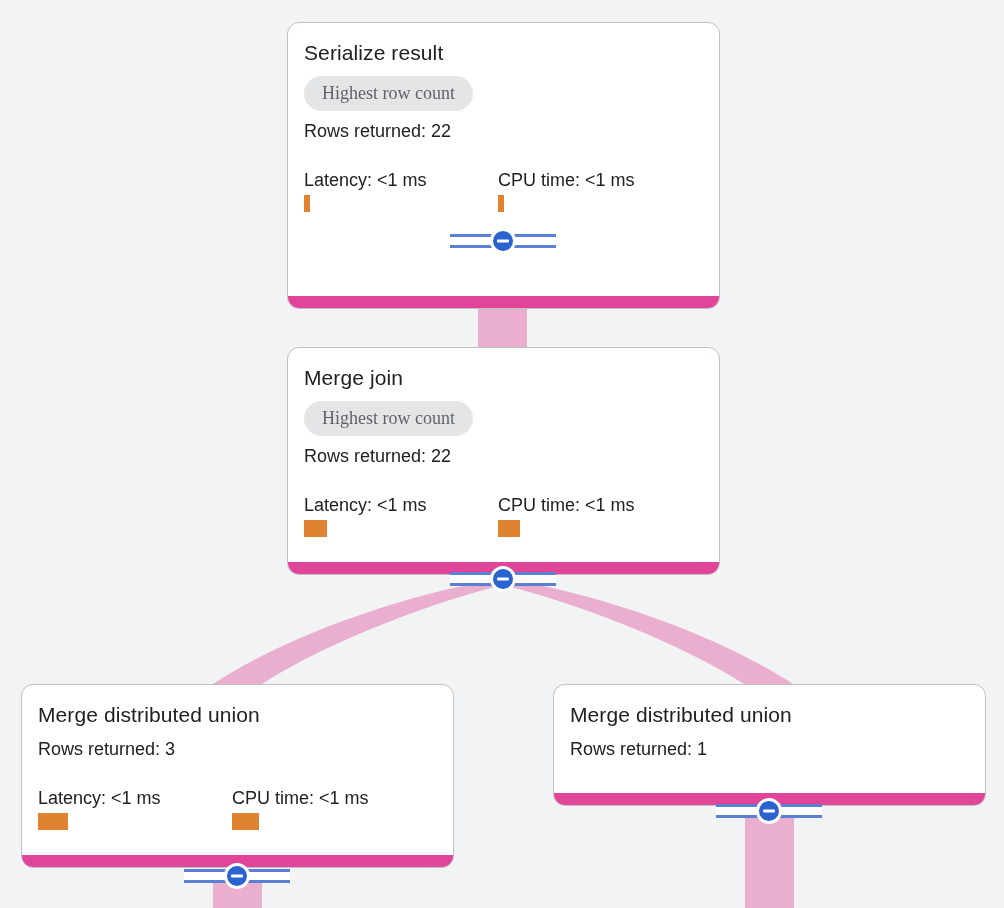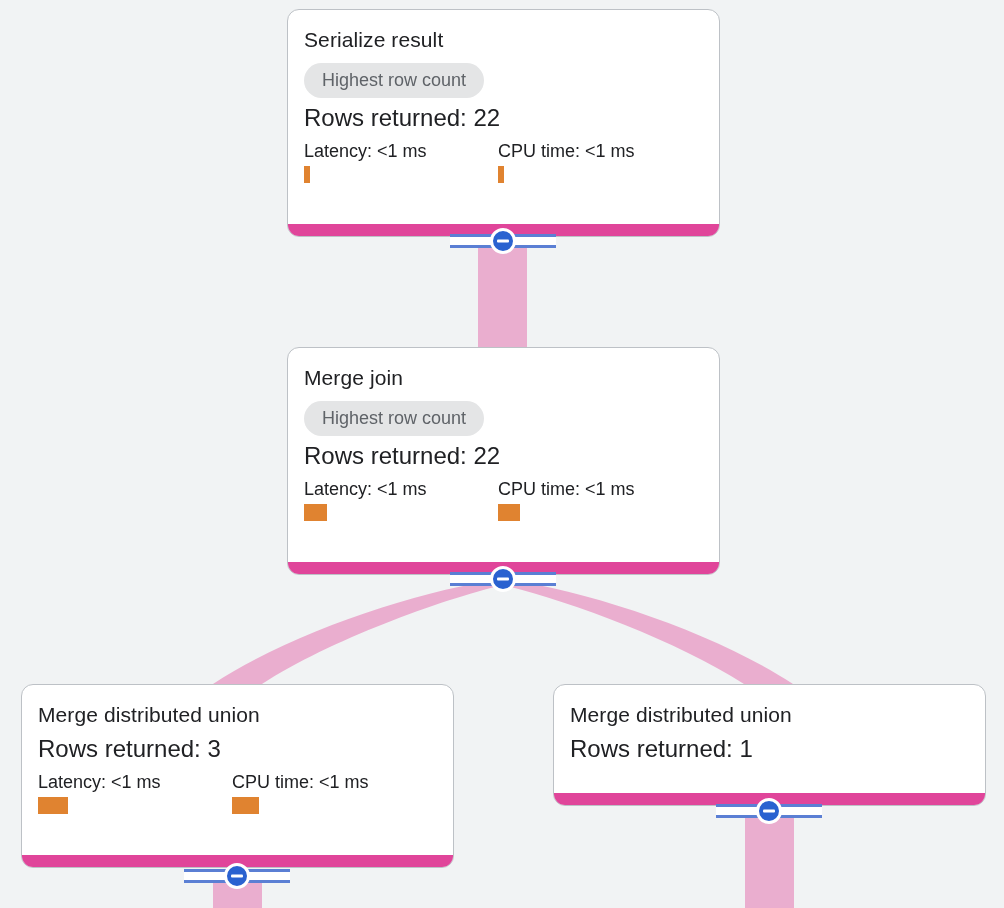--- a/index.html
+++ b/index.html
@@ -55,30 +55,31 @@
   .node-chip {
     display: inline-block;
     margin-top: 9px;
     padding: 6px 18px 7px 18px;
     background: #e4e5e6;
     border-radius: 18px;
     font-size: 18px;
     line-height: 22px;
     color: #5f6368;
     white-space: nowrap;
+    font-family: Liberation Serif, serif;
   }
   .node-rows {
     margin-top: 8px;
-    font-size: 24px;
+    font-size: 18px;
     line-height: 24px;
     color: #202124;
     white-space: nowrap;
   }
   .metrics {
-    margin-top: 10px;
+    margin-top: 26px;
     display: flex;
     align-items: flex-end;
   }
   .metric {
     display: block;
   }
   .metric-label {
     font-size: 18px;
     line-height: 22px;
     color: #202124;
@@ -174,21 +175,21 @@
     <path d="M 503,585
              C 566,600 676,640 744,684
              L 793,684
              C 714,632 586,590 503,579 Z" fill="#eaaecf"></path>
 
     <path d="M 213,876 L 262,876 L 262,908 L 213,908 Z" fill="#eaaecf"></path>
 
     <path d="M 745,811 L 794,811 L 794,908 L 745,908 Z" fill="#eaaecf"></path>
   </svg>
 
-  <div class="node" id="node-0" style="left:287px; top:9px; width:433px; height:228px;">
+  <div class="node" id="node-0" style="left:287px; top:22px; width:433px; height:287px;">
     <div class="node-title">Serialize result</div>
     <div class="node-chip">Highest row count</div>
     <div class="node-rows">Rows returned: 22</div>
     <div class="metrics">
       <div class="metric" style="width:194px;">
         <div class="metric-label">Latency: &lt;1 ms</div>
         <div class="metric-bar" style="width:6px;"></div>
       </div>
       <div class="metric">
         <div class="metric-label">CPU time: &lt;1 ms</div>

